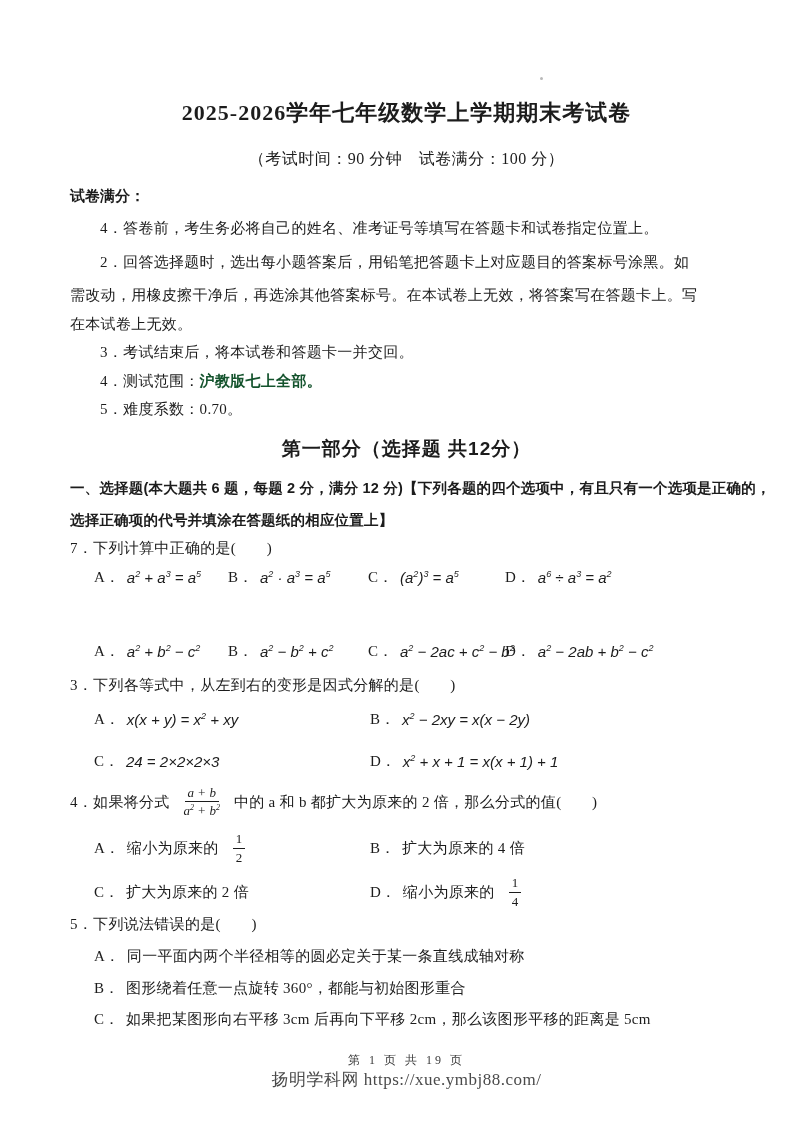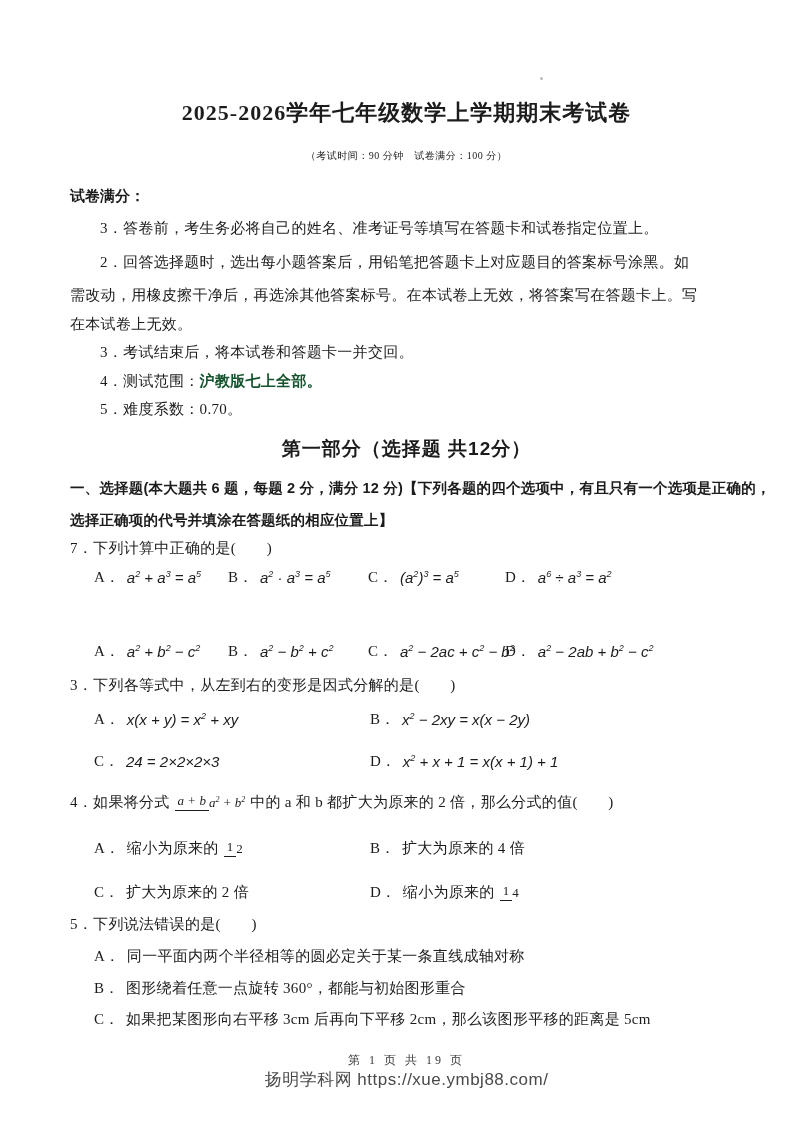--- a/index.html
+++ b/index.html
@@ -16,21 +16,21 @@
   .abs { position:absolute; white-space:nowrap; }
   .center { left:0; width:793px; text-align:center;padding-left:20px; }
 
   .title {
     font-size:22px;
     font-weight:bold;
     letter-spacing:1px;
     font-family:"Liberation Serif","DejaVu Serif",serif;
   }
   .subtitle {
-    font-size:10px;
+    font-size:16px;
     font-weight:500;
     letter-spacing:0.5px;
   }
   .notes-heading {
     font-size:15px;
     font-weight:bold;
     font-family:"Liberation Sans","DejaVu Sans",sans-serif;
   }
   .note {
     font-size:15px;
@@ -57,41 +57,41 @@
   }
   .math sup { font-size:9px; font-style:italic; }
   .opt-row { display:flex; align-items:center; }
   .opt { display:inline-flex; align-items:center; }
   .opt-label { font-size:15px; margin-right:7px; }
   .opt-text { font-size:15px; letter-spacing:0.3px; }
   .w1 { width:134px; } .w2 { width:140px; } .w3 { width:137px; }
   .col1 { width:276px; }
   .frac {
     display:inline-flex;
-    flex-direction:row;
+    flex-direction:column;
     align-items:center;
     font-family:"Liberation Serif","DejaVu Serif",serif;
     font-style:italic;
     font-size:13px;
     line-height:1.2;
-    margin:0 5px;
+    margin:0 14px;
     vertical-align:middle;
   }
   .frac .fnum { border-bottom:1px solid #1c1c1c; padding:0 3px 1px 3px; }
   .frac .fden { padding-top:1px; }
   .frac sup { font-size:8px; }
   .footer-page {
     font-size:12px;
     color:#3a3a3a;
     letter-spacing:3px;
   }
   .footer-site {
     font-size:17px;
     color:#4a4a4a;
-    font-family:Liberation Sans, sans-serif;
+    font-family:Liberation Serif, serif;
     letter-spacing:0.5px;
   }
   .scan-dot {
     position:absolute;
     left:540px; top:77px;
     width:3px; height:3px;
     background:#b9b9b9;
     border-radius:50%;
   }
 </style>
@@ -101,21 +101,21 @@
 <div class="page">
 
   <span class="scan-dot"></span>
 
   <div class="abs center title" style="top:98px;">2025-2026学年七年级数学上学期期末考试卷</div>
 
   <div class="abs center subtitle" style="top:149px;">（考试时间：90 分钟　试卷满分：100 分）</div>
 
   <div class="abs notes-heading" style="left:70px; top:187px;">试卷满分：</div>
 
-  <div class="abs note" style="left:100px; top:219px;">3．答卷前，考生务必将自己的姓名、准考证号等填写在答题卡和试卷指定位置上。</div>
+  <div class="abs note" style="left:100px; top:219px;">4．答卷前，考生务必将自己的姓名、准考证号等填写在答题卡和试卷指定位置上。</div>
   <div class="abs note" style="left:100px; top:253px;">2．回答选择题时，选出每小题答案后，用铅笔把答题卡上对应题目的答案标号涂黑。如</div>
   <div class="abs note" style="left:70px; top:286px;">需改动，用橡皮擦干净后，再选涂其他答案标号。在本试卷上无效，将答案写在答题卡上。写</div>
   <div class="abs note" style="left:70px; top:315px;">在本试卷上无效。</div>
   <div class="abs note" style="left:100px; top:343px;">3．考试结束后，将本试卷和答题卡一并交回。</div>
   <div class="abs note" style="left:100px; top:372px;">
     <span>4．测试范围：</span><span class="red">沪教版七上全部。</span>
   </div>
   <div class="abs note" style="left:100px; top:400px;">5．难度系数：0.70。</div>
 
   <div class="abs center section-title" style="top:436px;">第一部分（选择题 共12分）</div>

